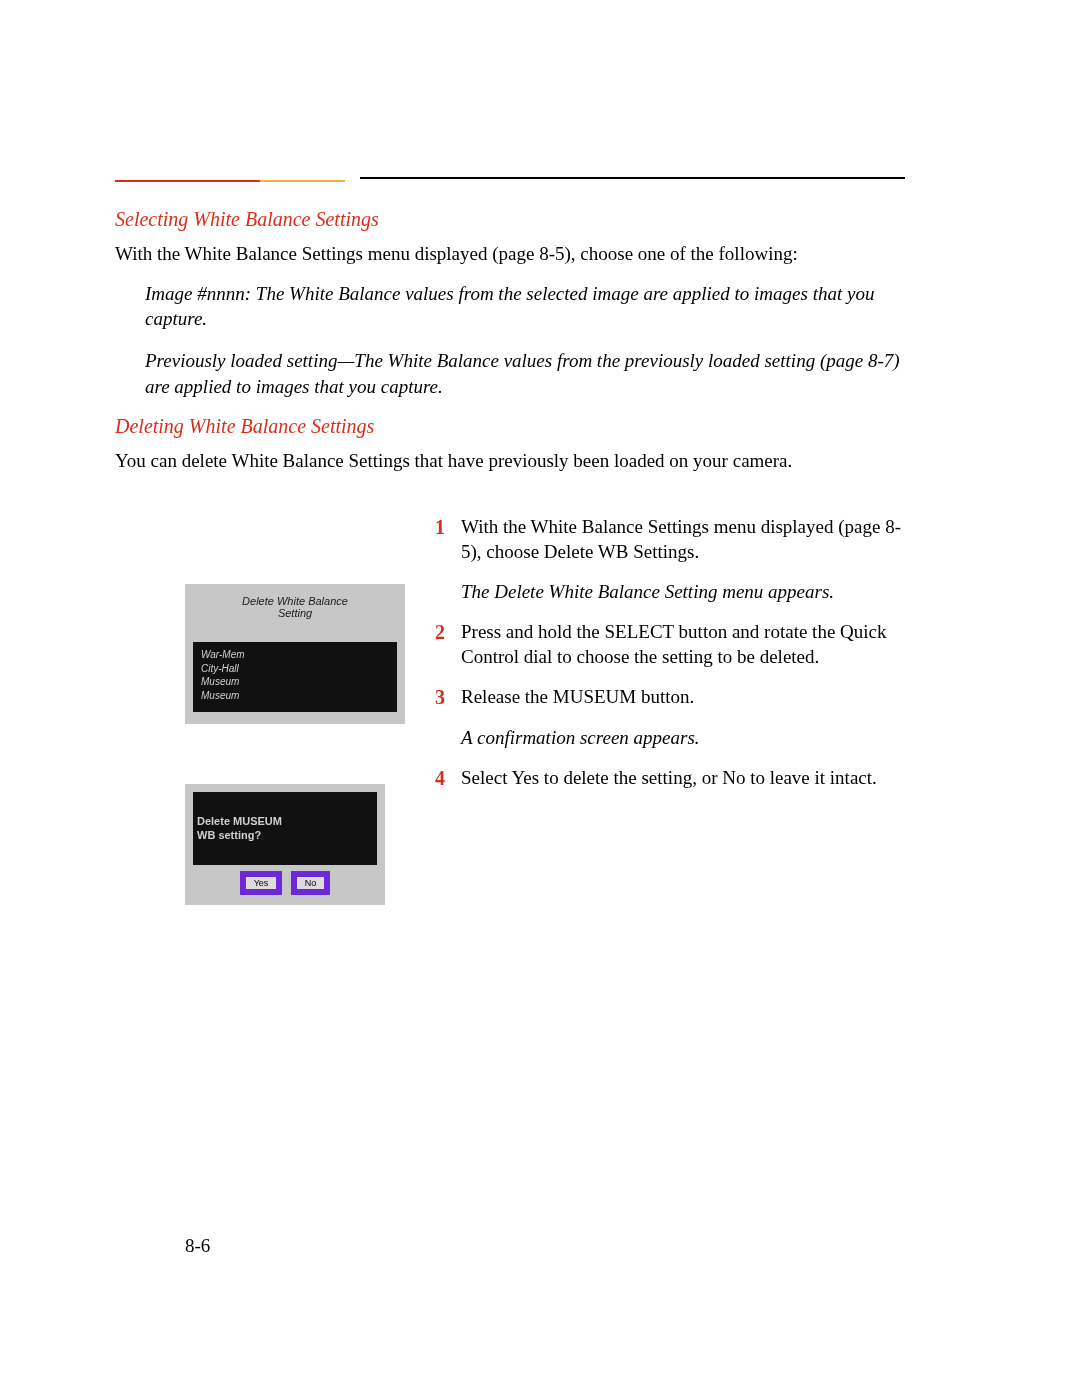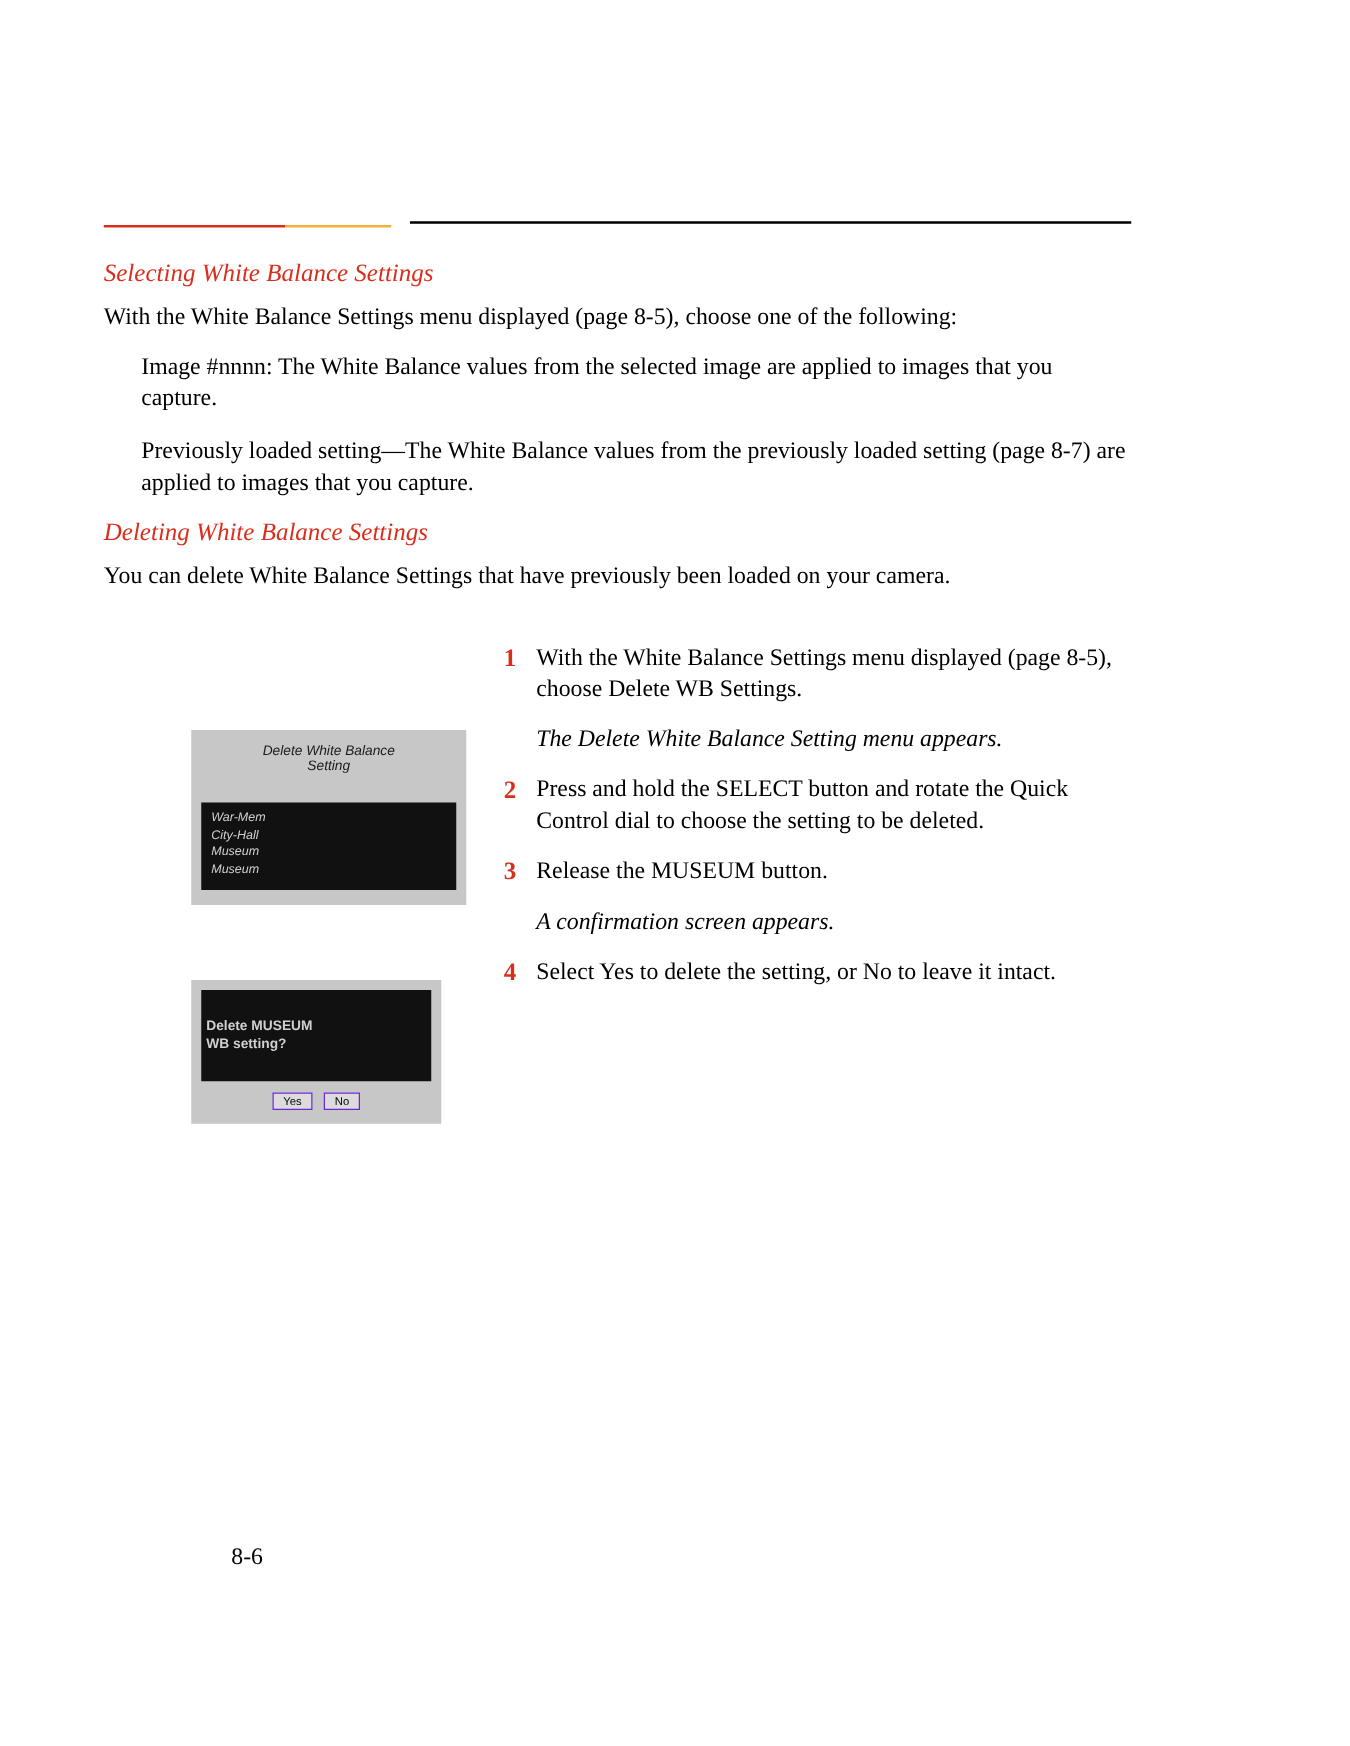--- a/index.html
+++ b/index.html
@@ -7,21 +7,21 @@
     padding: 0;
     background: #ffffff;
     font-family: "Times New Roman", Times, serif;
     color: #000000;
   }
   .page {
     width: 1080px;
     height: 1397px;
     position: relative;
     box-sizing: border-box;
-    padding: 180px 175px 0 83px;
+    padding: 180px 175px 0 115px;
     border-radius: 14px;
   }
   .top-rules {
     position: relative;
     height: 6px;
     margin-bottom: 22px;
   }
   .rule-red {
     position: absolute;
     left: 0;
@@ -57,20 +57,21 @@
     line-height: 1.35;
     margin: 10px 0 14px 0;
   }
   .indent-block {
     margin-left: 30px;
     font-size: 19px;
     line-height: 1.35;
   }
   .indent-block p {
     margin: 10px 0 16px 0;
+    font-style: italic;
   }
   .two-col {
     display: flex;
     margin-top: 40px;
   }
   .left-col {
     width: 295px;
     flex: 0 0 295px;
     padding-top: 70px;
   }
@@ -122,21 +123,21 @@
     line-height: 1.3;
     font-weight: bold;
   }
   .screenshot2 .button-row {
     text-align: center;
     padding: 6px 0 2px 0;
   }
   .screenshot2 .mini-btn {
     display: inline-block;
     background: #dcdcdc;
-    border: 1px solid #6d28d9;
+    border: 6px solid #6d28d9;
     font-size: 9px;
     padding: 0 8px;
     margin: 0 2px;
     line-height: 12px;
   }
   .step {
     display: flex;
     margin: 0 0 14px 0;
     font-size: 19px;
     line-height: 1.35;

